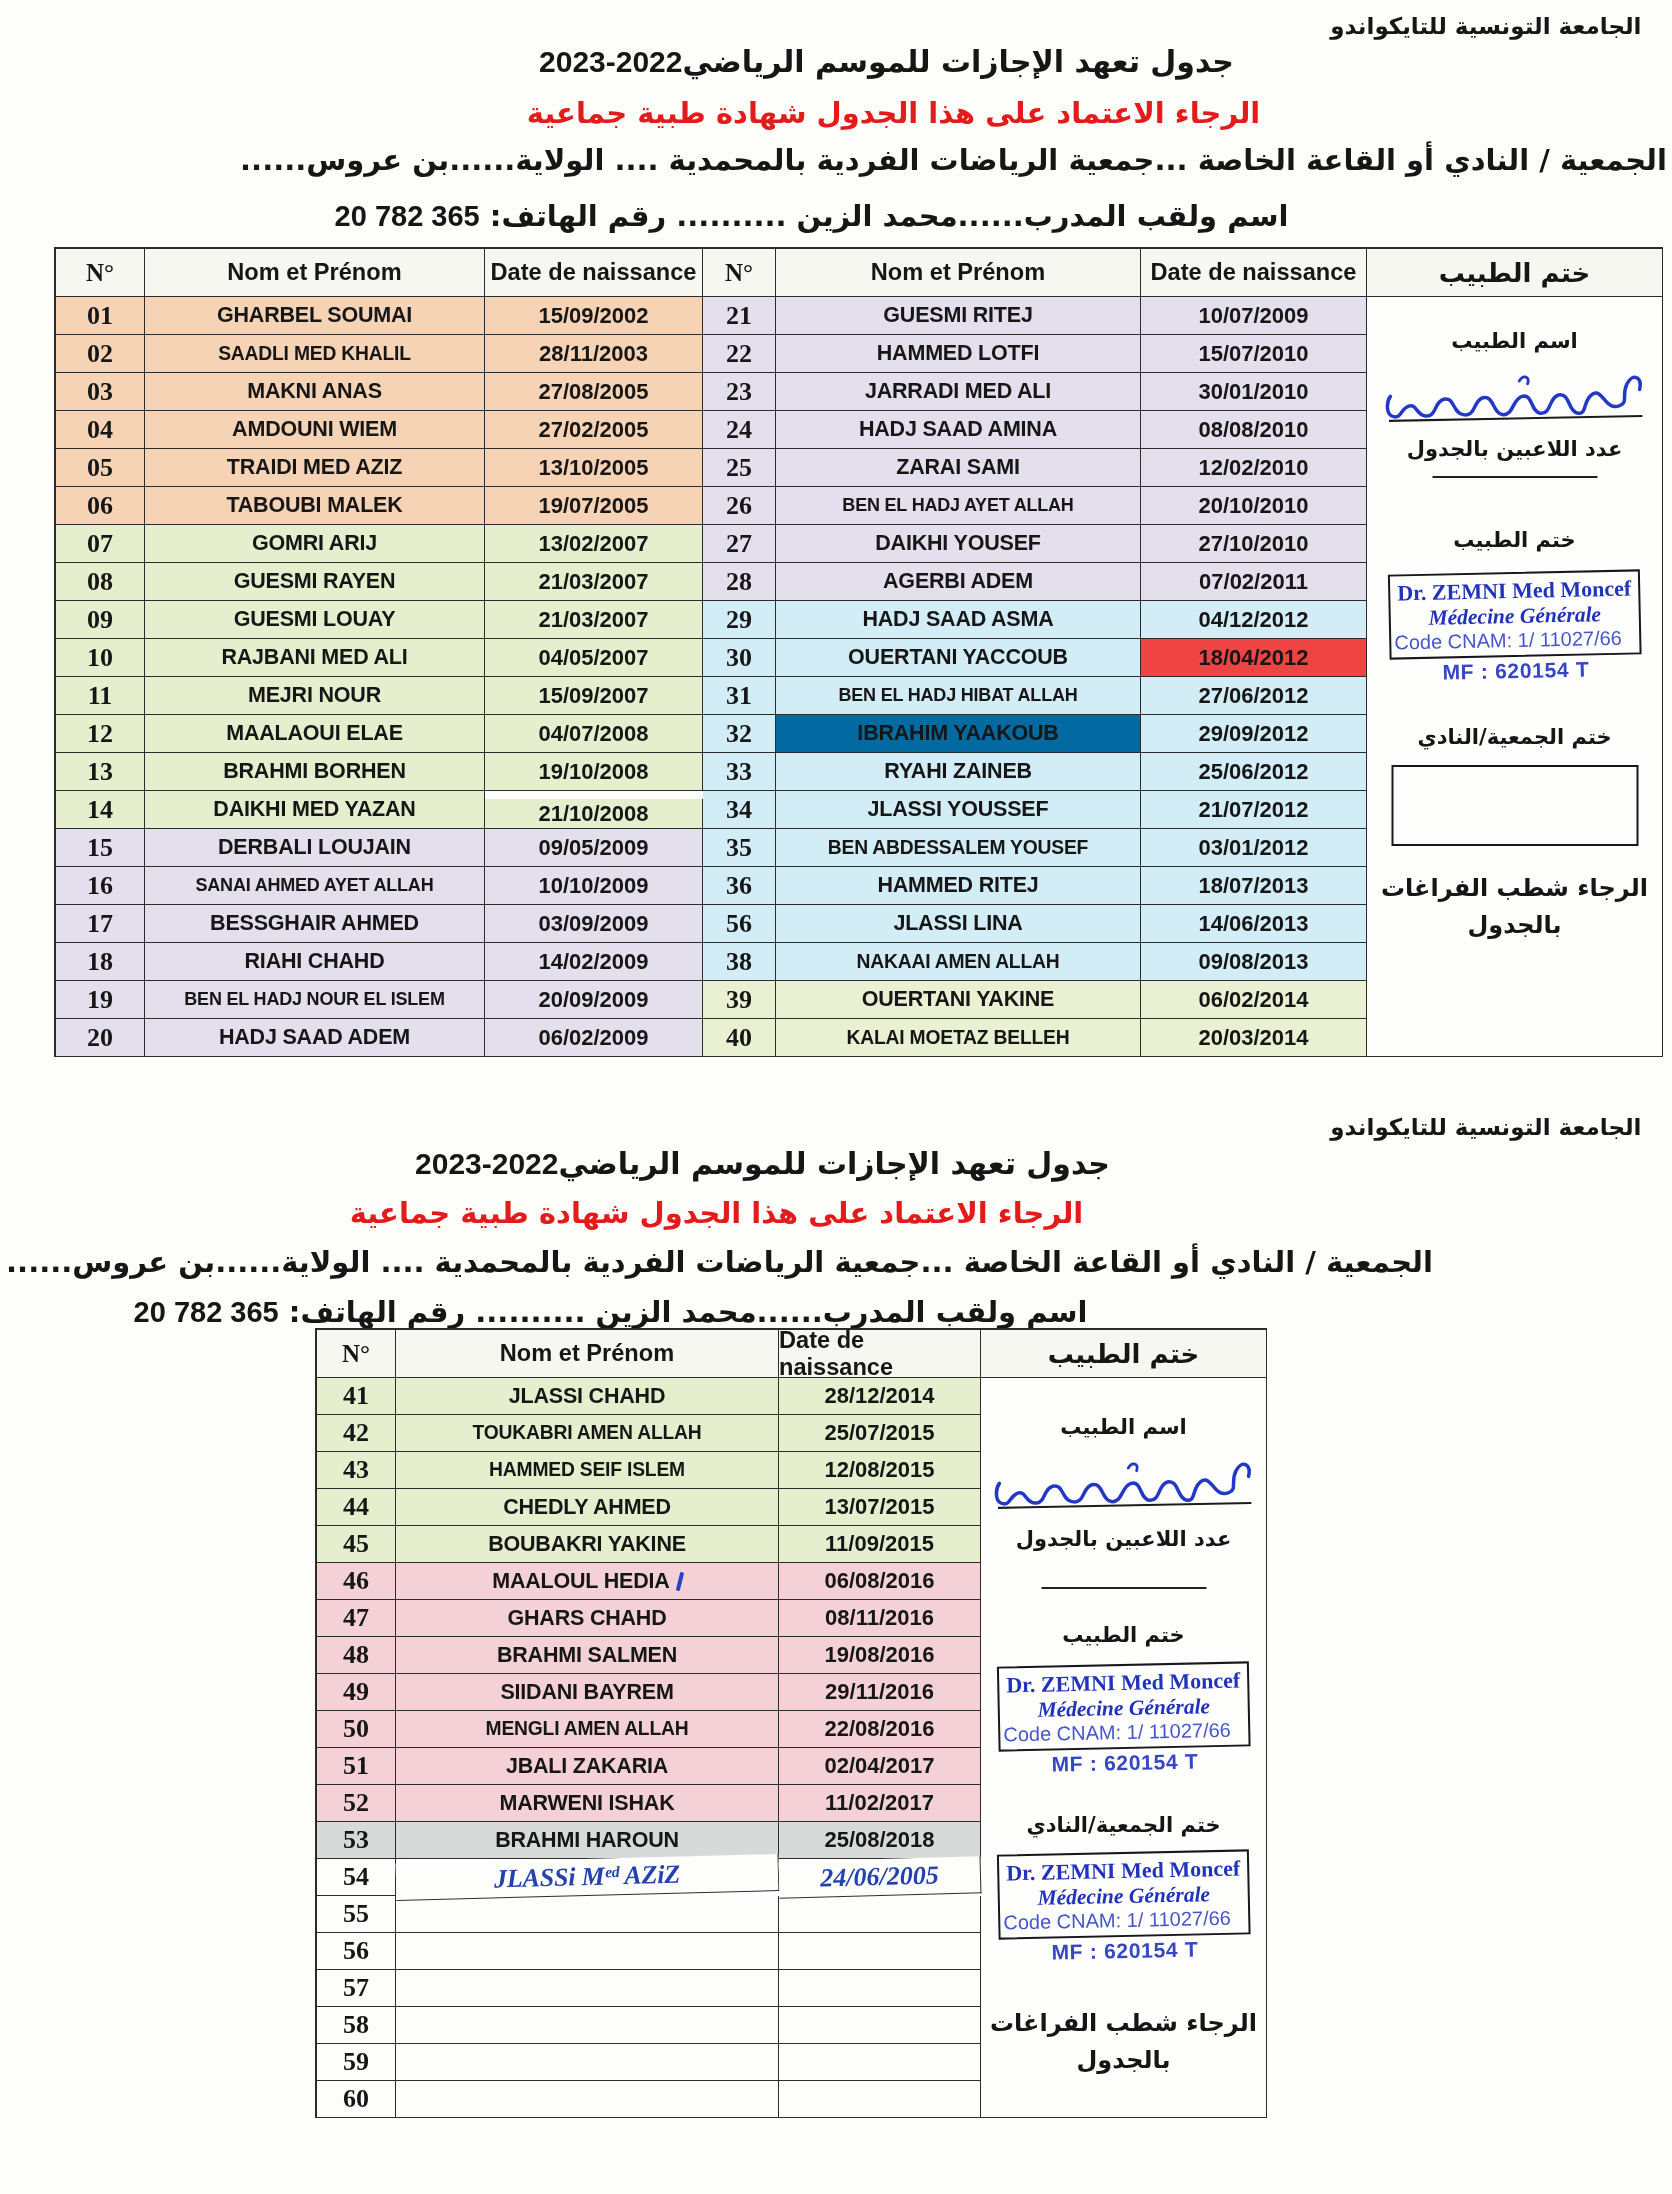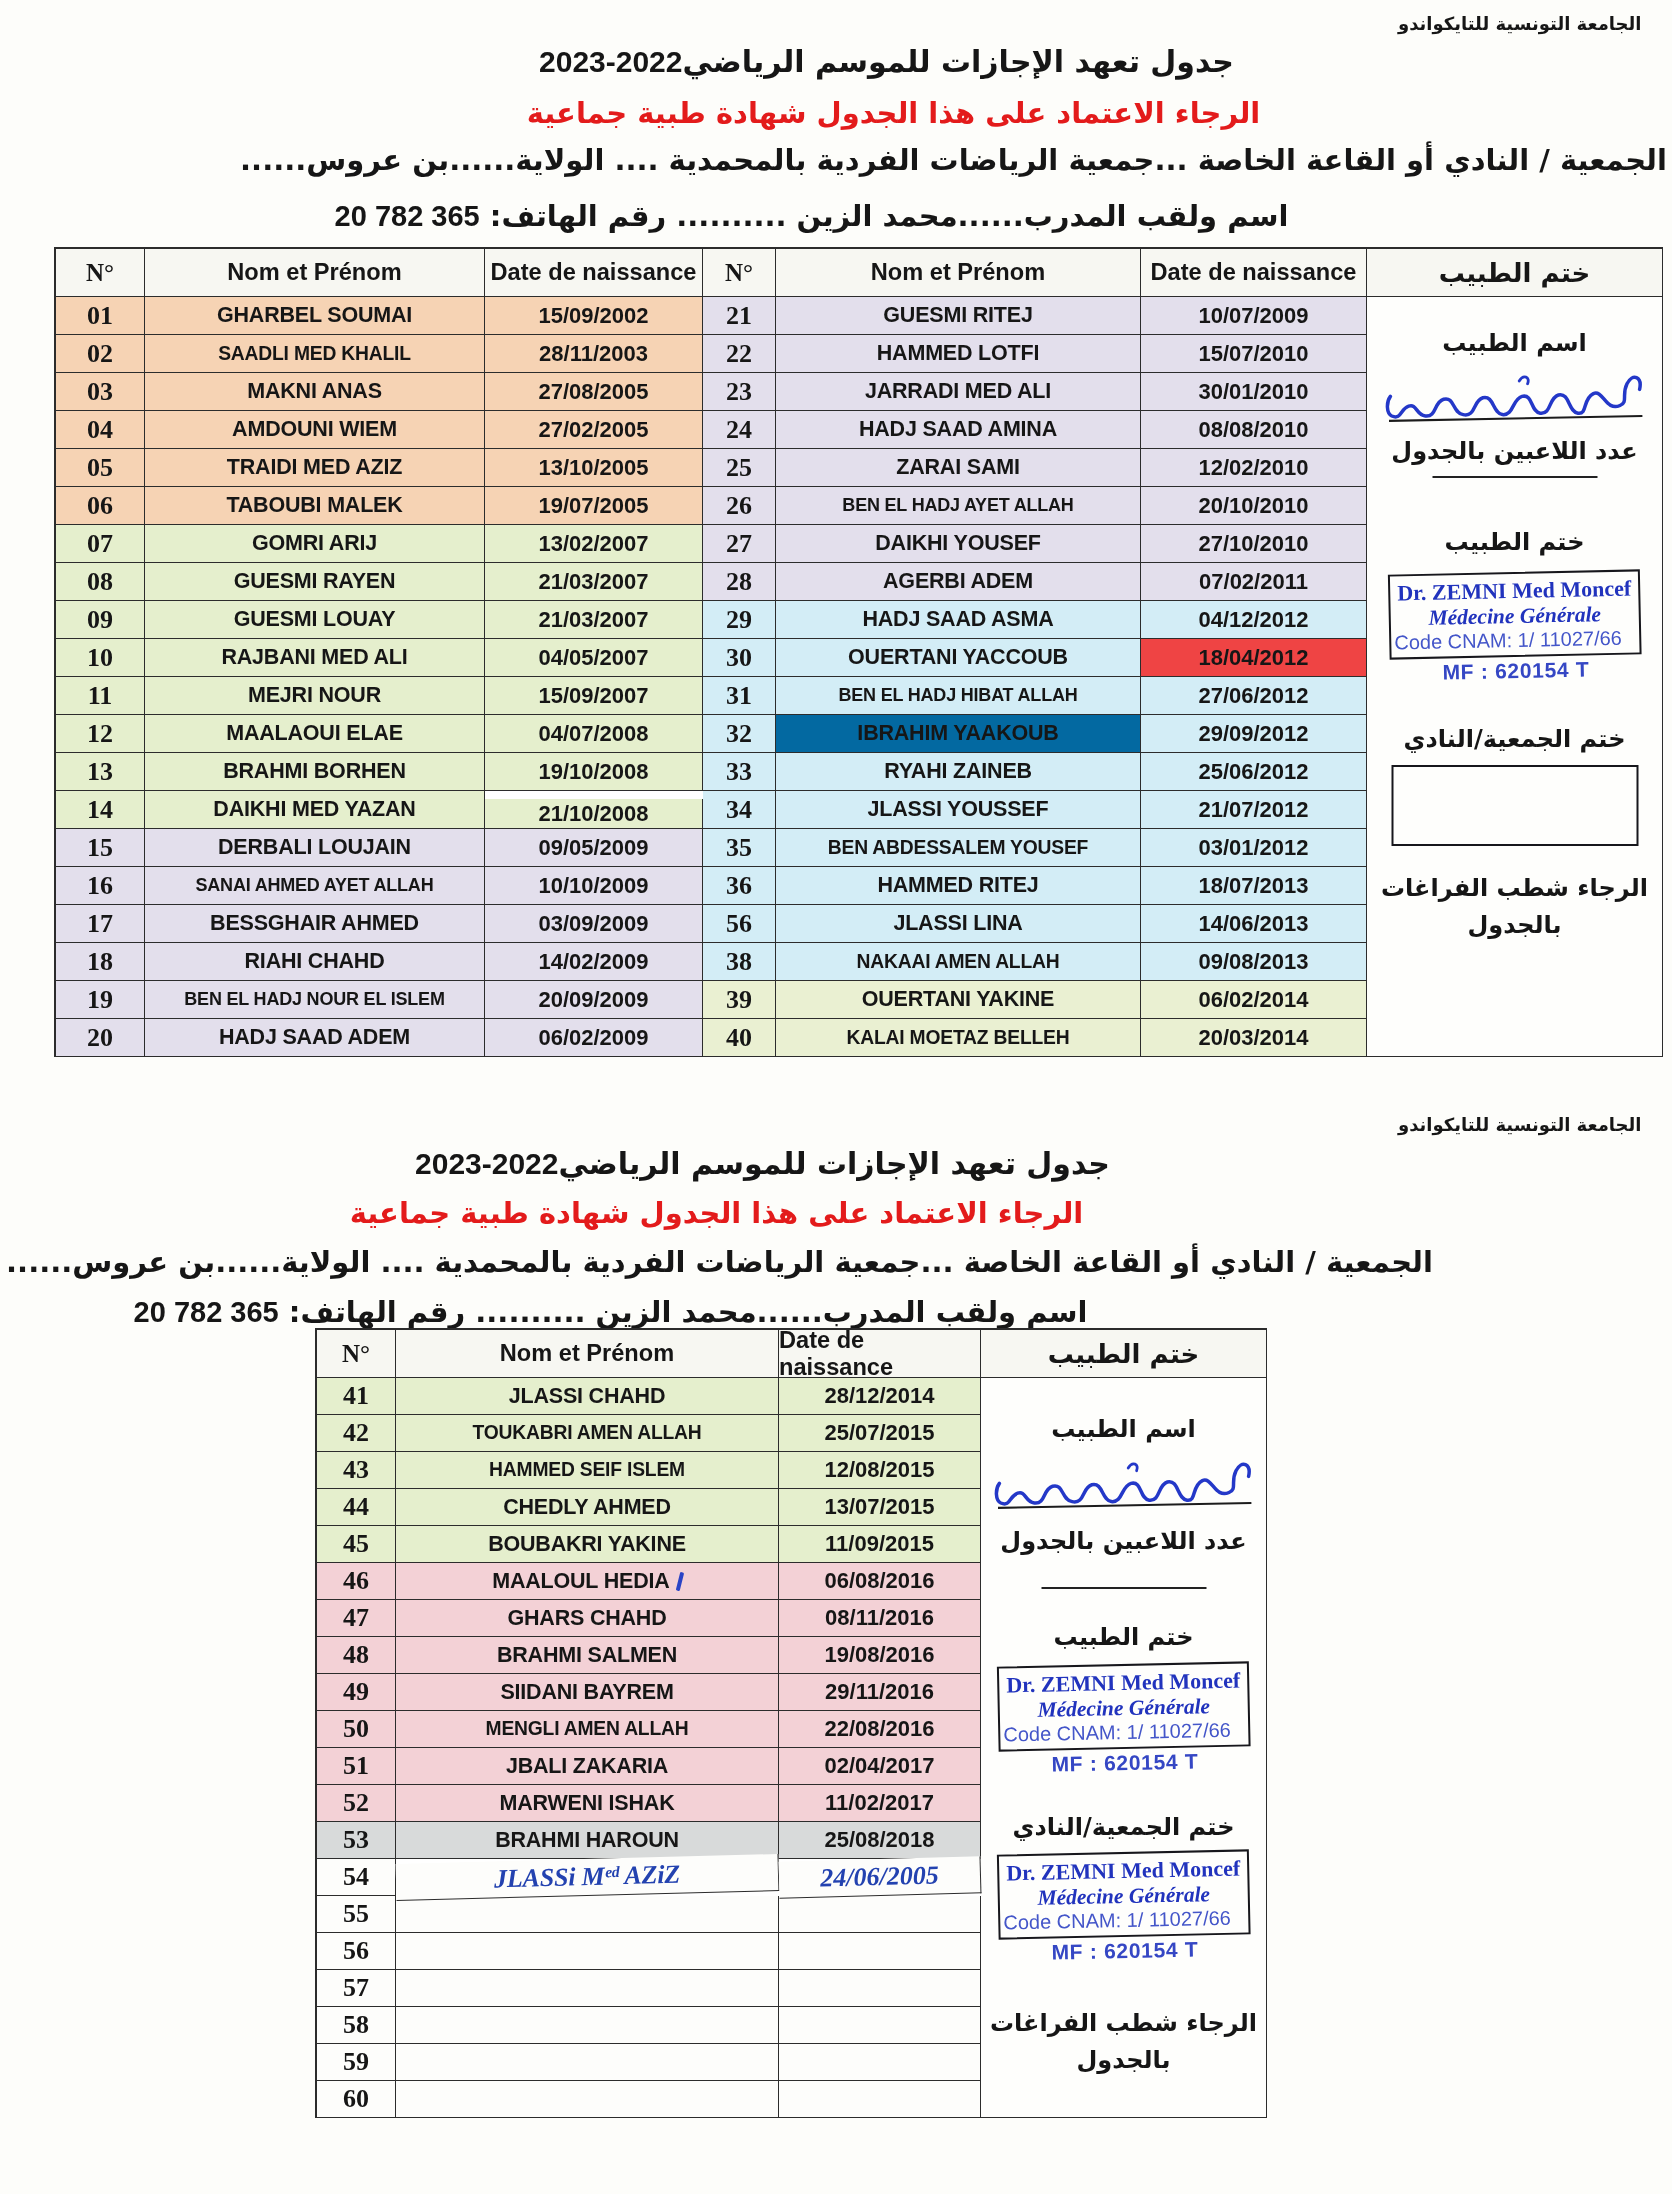--- a/index.html
+++ b/index.html
@@ -3,21 +3,21 @@
 <meta charset="utf-8">
 <style>
   html,body{margin:0;padding:0;background:#e8e8e8;}
   .page{
     position:relative;width:1673px;height:2194px;margin:0 auto;
     background:#fdfdfa;overflow:hidden;
     font-family:"Liberation Sans","DejaVu Sans",sans-serif;color:#161616;
   }
   
   .hline{position:absolute;left:0;width:100%;text-align:center;white-space:nowrap;font-weight:bold;}
-  .org{position:absolute;font-size:18px;font-weight:bold;font-family:"DejaVu Sans",sans-serif;direction:rtl;}
+  .org{position:absolute;font-size:23px;font-weight:bold;font-family:"DejaVu Sans",sans-serif;direction:rtl;}
   .title{font-size:30px;font-family:"DejaVu Sans",sans-serif;direction:rtl;}
   .rednote{font-size:29px;color:#e31b1b;font-family:"DejaVu Sans",sans-serif;direction:rtl;}
   .assoc{font-size:29px;font-family:"DejaVu Sans",sans-serif;direction:rtl;}
   .coach{font-size:29px;font-family:"DejaVu Sans",sans-serif;direction:rtl;}
   .ltrnum{direction:ltr;unicode-bidi:isolate;font-family:"Liberation Sans",sans-serif;}
   
   .tbl{position:absolute;display:grid;background:#fff;border-top:2.1px solid #2c2c2c;border-left:2.1px solid #2c2c2c;}
   .tbl>div{border-right:1.4px solid #2c2c2c;border-bottom:1.4px solid #2c2c2c;display:flex;align-items:center;justify-content:center;overflow:visible;}
   #table1{left:54px;top:247px;grid-template-columns:89px 340px 218px 73px 365px 226px 296px;grid-template-rows:48px repeat(20,38px);}
   #table2{left:315px;top:1328px;grid-template-columns:79px 383px 202px 286px;grid-template-rows:48px repeat(20,37px);}
@@ -31,21 +31,21 @@
   .name-c{font-weight:bold;font-size:21.5px;letter-spacing:-0.2px;}
   .name-c.sm{font-size:19.3px;}
   .name-c.xs{font-size:18px;}
   .dob-c{font-weight:bold;font-size:22px;}
   .hand{color:#2342b0;font-family:"Liberation Serif","DejaVu Serif",serif;font-style:italic;font-weight:bold;font-size:26px;transform:rotate(-1.5deg);}
   .pen-mark{display:inline-block;width:3.6px;height:18.6px;background:#2a43c6;border-radius:1.4px;transform:rotate(14deg);margin-left:8.6px;}
   
   .panel{position:relative;background:#fefefc;grid-row:2 / span 20;}
   #table1 .panel{grid-column:7;}
   #table2 .panel{grid-column:4;}
-  .pl{position:absolute;left:0;width:100%;text-align:center;font-weight:bold;font-size:24px;font-family:"DejaVu Sans",sans-serif;direction:rtl;white-space:nowrap;}
+  .pl{position:absolute;left:0;width:100%;text-align:center;font-weight:bold;font-size:21px;font-family:"DejaVu Sans",sans-serif;direction:rtl;white-space:nowrap;}
   .sig{position:absolute;left:50%;transform:translateX(-50%);width:266px;height:105px;}
   .blank-line{position:absolute;left:50%;transform:translateX(-50%);width:165px;border-bottom:2.1px solid #222;}
   .stamp{position:absolute;left:50%;transform:translateX(-50%) rotate(-1.2deg);width:252px;text-align:center;color:#2133bd;}
   .stamp-box{border:2.1px solid #17171c;padding:4.3px 1.4px 2.9px 1.4px;background:transparent;}
   .s1{font-family:"Liberation Serif","DejaVu Serif",serif;font-weight:bold;font-size:22px;white-space:nowrap;}
   .s2{font-family:"Liberation Serif","DejaVu Serif",serif;font-weight:bold;font-style:italic;font-size:21.5px;white-space:nowrap;}
   .s3{font-size:20px;white-space:nowrap;transform:translateX(-7.2px);color:#4456c9;}
   .s4{font-weight:bold;font-size:21px;letter-spacing:0.7px;margin-top:1.4px;color:#3547c4;}
   .club-box{position:absolute;left:50%;transform:translateX(-50%);width:243px;height:77px;border:2.1px solid #17171c;background:#fefefc;}
   .note{position:absolute;left:0;width:100%;text-align:center;font-weight:bold;font-size:24px;font-family:"DejaVu Sans",sans-serif;direction:rtl;line-height:1.55;}

